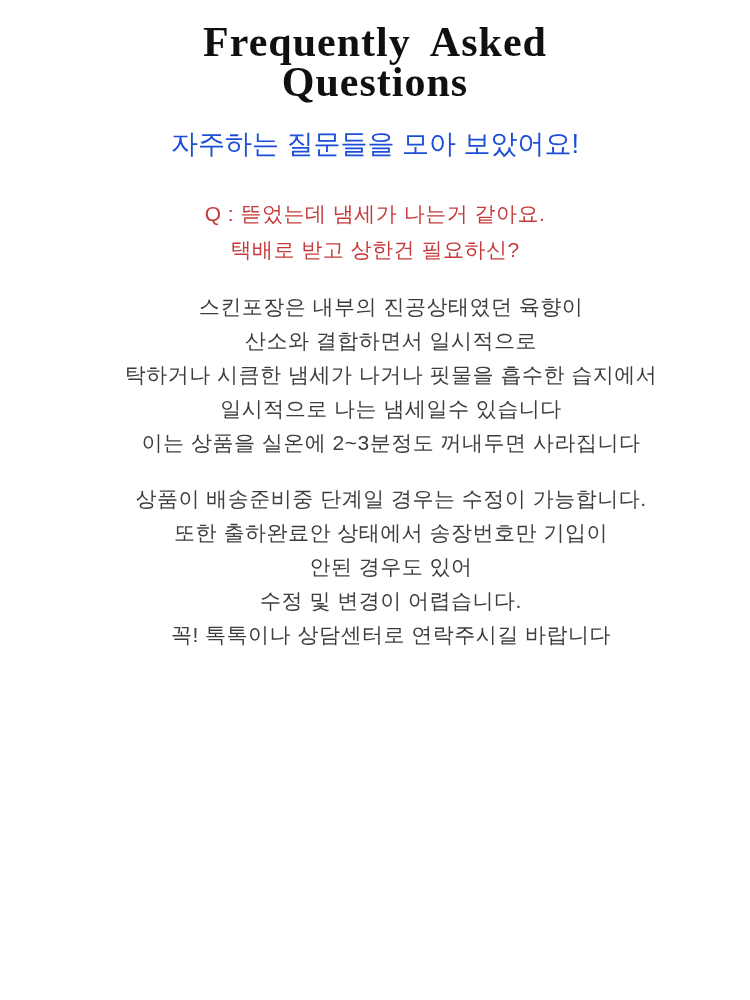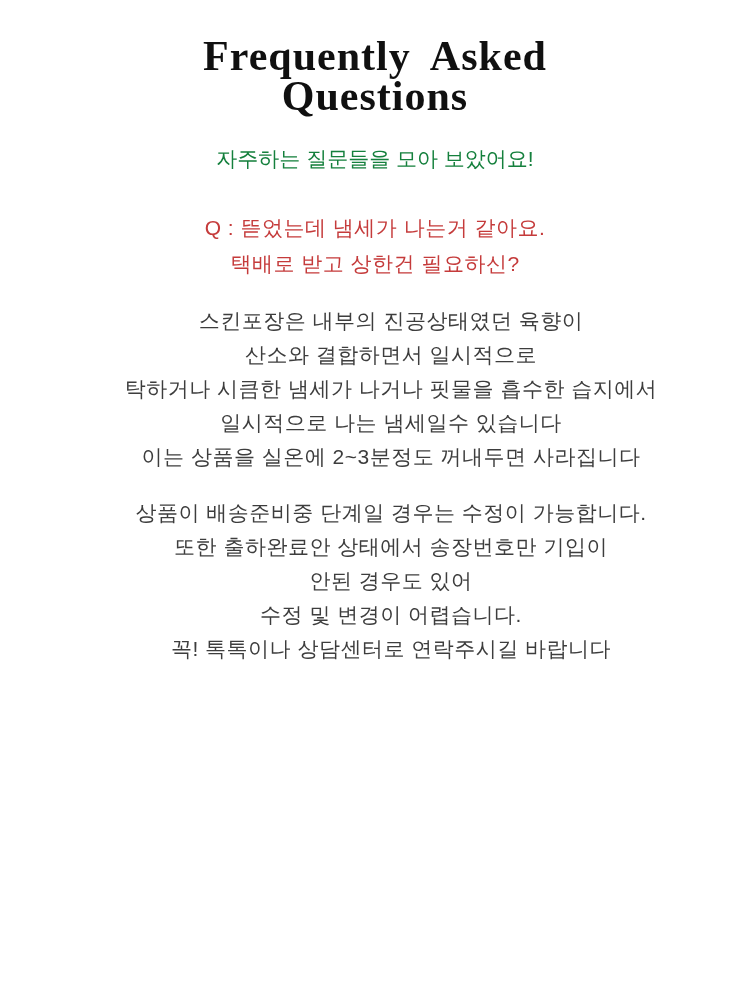--- a/index.html
+++ b/index.html
@@ -12,35 +12,35 @@
     width: 750px;
     height: 1000px;
     margin: 0 auto;
     background: #ffffff;
     overflow: hidden;
     font-family: "Liberation Sans", sans-serif;
     text-align: center;
   }
   .title {
     margin: 0;
-    padding-top: 36px;
+    padding-top: 22px;
     font-family: "Liberation Serif", serif;
     font-weight: 700;
     font-size: 42px;
     line-height: 40px;
     letter-spacing: 1px;
     word-spacing: 10px;
     color: #101010;
     white-space: pre-line;
   }
   .subtitle {
     margin-top: 31px;
-    font-size: 21px;
+    font-size: 27px;
     line-height: 23px;
-    color: #15803d;
+    color: #1d4ed8;
   }
   .question {
     font-size: 21px;
     line-height: 36px;
     color: #c53b3b;
     white-space: pre-line;
     letter-spacing: 0.5px;
   }
   .answer {
     font-size: 21px;

